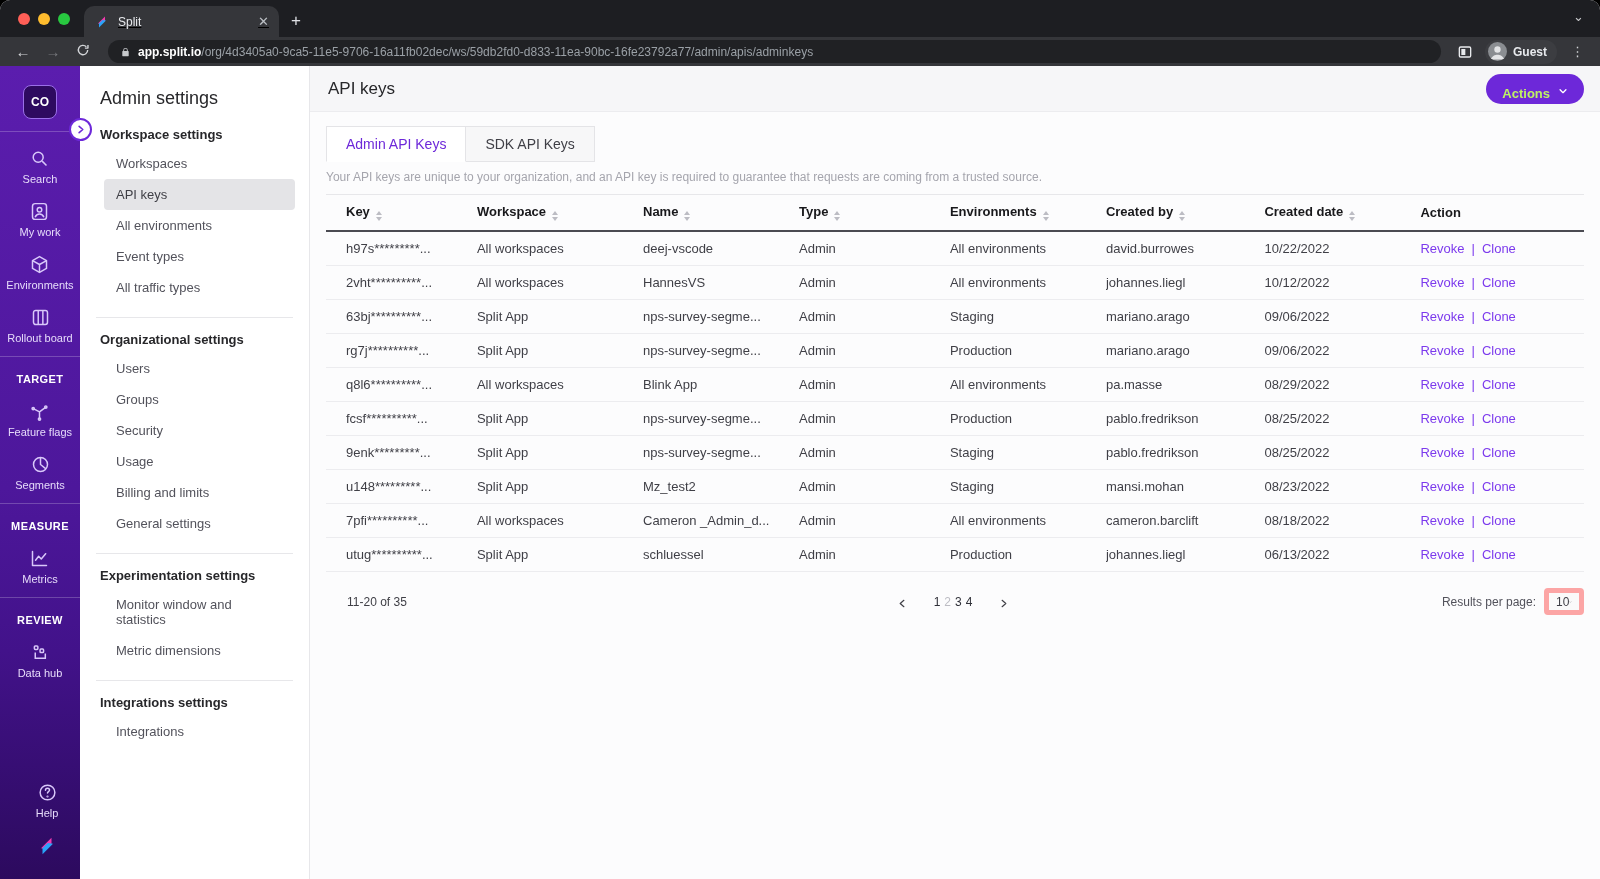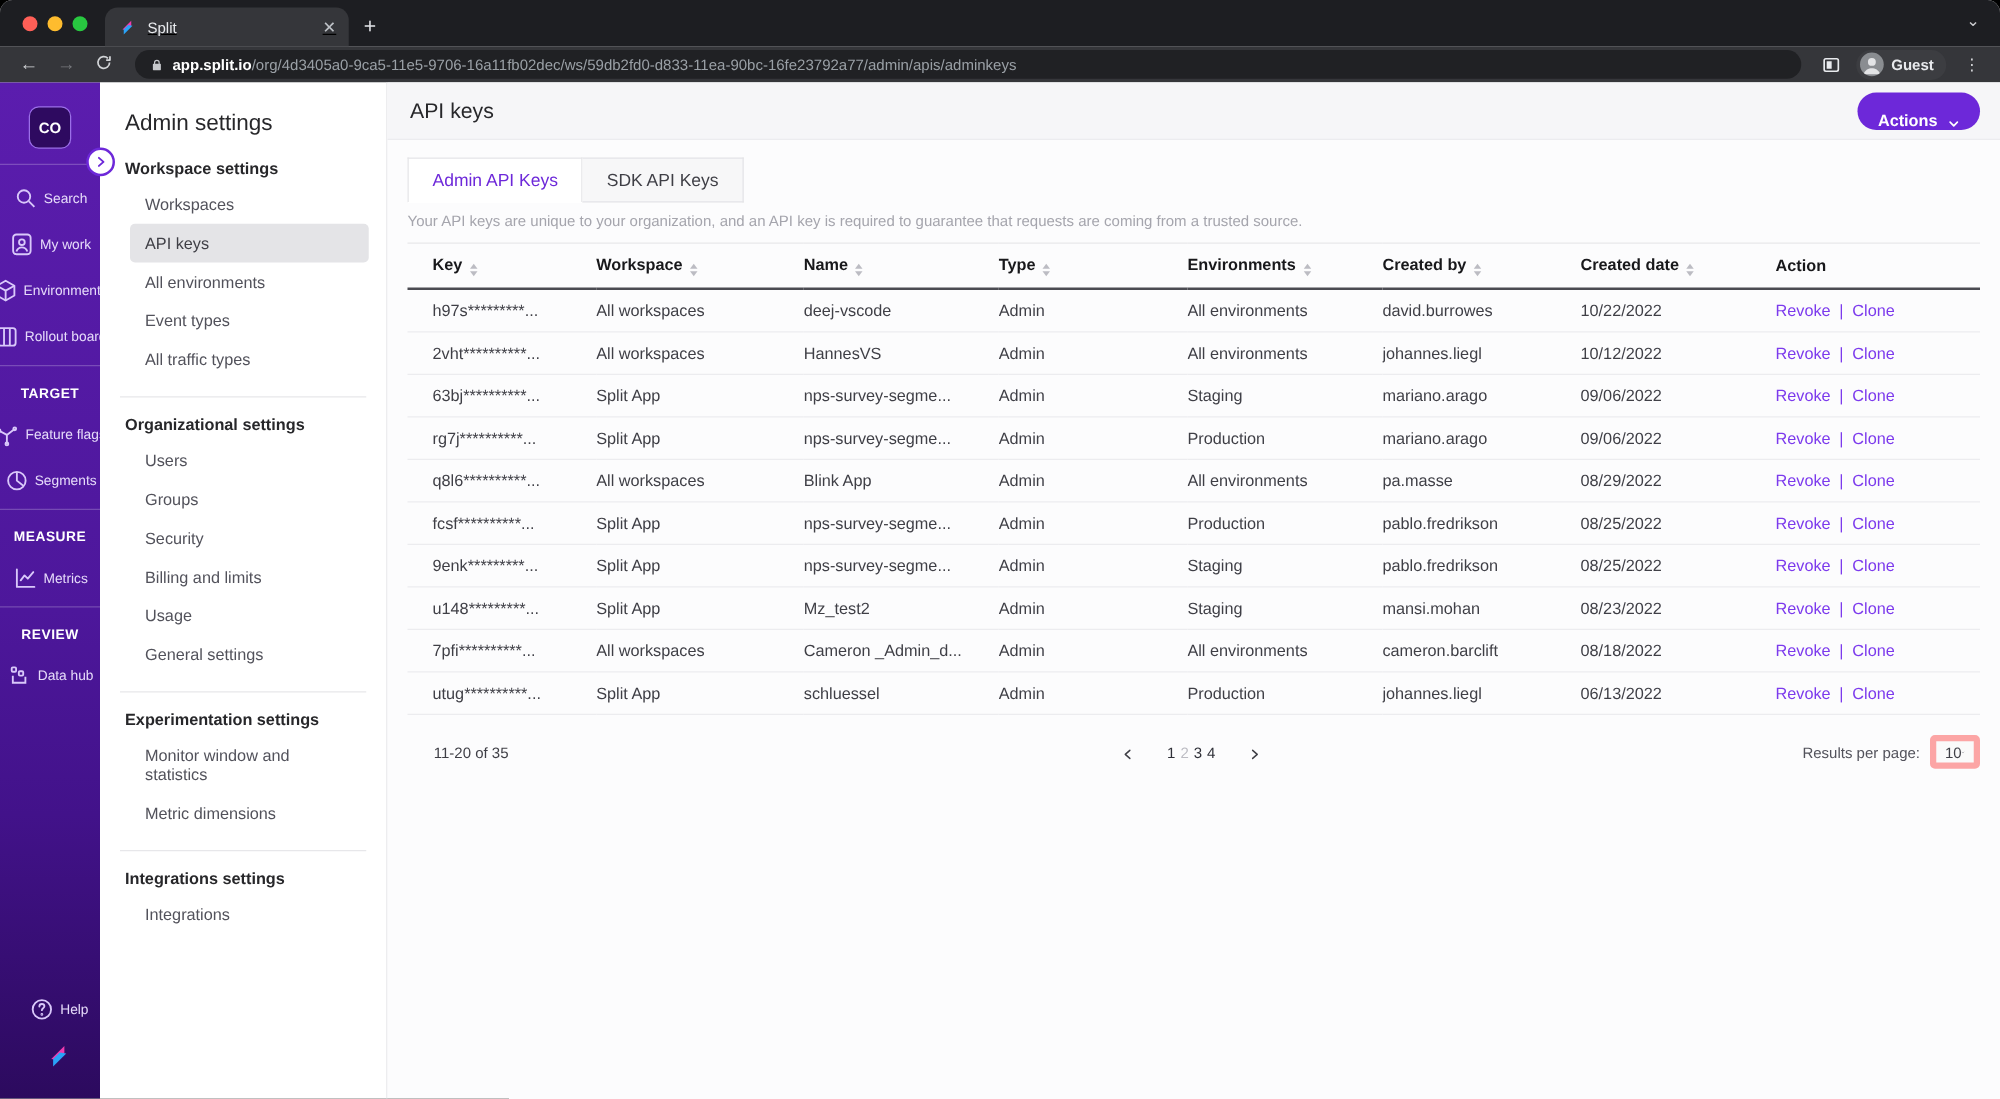--- a/index.html
+++ b/index.html
@@ -39,21 +39,21 @@
   
   .app { flex:1; display:flex; position:relative; min-height:0; }
 
   
   .rail { width:80px; flex:none; background:linear-gradient(180deg,#5b1dae 0%,#4d179b 52%,#42128a 72%,#2c0a5e 100%);
     display:flex; flex-direction:column; align-items:center; color:#e6dbfa; }
   .co-badge { margin-top:19px; width:34px; height:34px; border-radius:8px; background:#2e0a60;
     border:1px solid #9b6fe8; color:#fff; font-size:12px; font-weight:700;
     display:flex; align-items:center; justify-content:center; }
   .rail-div { width:80px; height:1px; background:rgba(255,255,255,0.22); margin-top:12px; }
-  .rail-item { display:flex; flex-direction:row; align-items:center; gap:4px; margin-top:16px; cursor:pointer; }
+  .rail-item { display:flex; flex-direction:column; align-items:center; gap:4px; margin-top:16px; cursor:pointer; }
   .rail-item svg { width:21px; height:21px; stroke:#d9c8fa; }
   .rail-item .lb { font-size:11px; color:#e6dbfa; white-space:nowrap; }
   .rail-sec { margin-top:16px; font-size:11px; font-weight:700; color:#ffffff; letter-spacing:.4px; }
   .rail-bottom { margin-top:auto; display:flex; flex-direction:column; align-items:center;margin-left:14px; }
   .rail-logo { margin:14px 0 16px; }
 
   
   .expander { position:absolute; left:69px; top:52px; width:23px; height:23px; border-radius:50%;
     background:#fff; border:2px solid #6d28d9; color:#6d28d9; display:flex; align-items:center;
     justify-content:center; z-index:5; cursor:pointer; }
@@ -65,22 +65,22 @@
   .nav-group-title { font-size:13px; font-weight:700; color:#27272a; margin:0 0 6px 6px; }
   .nav-item { font-size:13px; color:#52525b; padding:8px 12px; margin-left:10px; border-radius:4px; cursor:pointer; }
   .nav-item.active { background:#e4e4e7; color:#3f3f46; }
   .nav-div { height:1px; background:#e7e7ea; margin:14px 2px; }
 
   
   .content { flex:1; background:#fcfcfd; display:flex; flex-direction:column; min-width:0; }
   .content-header { height:46px; flex:none; background:#f6f6f8; border-bottom:1px solid #ececef;
     display:flex; align-items:center; justify-content:space-between; padding:0 16px 0 18px; }
   .page-title { font-size:17px; color:#27272a; }
-  .actions-btn { background:#6d28d9; color:#ffffff; border:none; border-radius:16px; height:30px;
-    padding:0 16px; font-size:13px; font-weight:700; display:flex; align-items:flex-end; gap:8px; cursor:pointer;
+  .actions-btn { background:#6d28d9; color:#bef264; border:none; border-radius:16px; height:30px;
+    padding:12px 16px; font-size:13px; font-weight:700; display:flex; align-items:flex-start; gap:8px; cursor:pointer;
     font-family:"Liberation Sans", sans-serif; }
   .actions-btn svg { width:10px; height:10px; }
 
   .tabs { display:flex; margin:14px 0 0 16px; }
   .tabbtn { font-size:14px; padding:9px 19px; border:1px solid #e4e4e7; background:#f7f7f8;
     color:#3f3f46; cursor:pointer; font-family:"Liberation Sans", sans-serif; }
   .tabbtn.active { background:#ffffff; color:#6d28d9; border-bottom-color:#ffffff; }
   .tabbtn + .tabbtn { border-left:none; }
   .desc { font-size:12px; color:#a5a5ad; margin:8px 16px 0; }
 
@@ -284,22 +284,22 @@
             <div class="nav-item">All environments</div>
             <div class="nav-item">Event types</div>
             <div class="nav-item">All traffic types</div>
           </div>
           <div class="nav-div"></div>
           <div class="nav-group">
             <div class="nav-group-title">Organizational settings</div>
             <div class="nav-item">Users</div>
             <div class="nav-item">Groups</div>
             <div class="nav-item">Security</div>
+            <div class="nav-item">Usage</div>
             <div class="nav-item">Billing and limits</div>
-            <div class="nav-item">Usage</div>
             <div class="nav-item">General settings</div>
           </div>
           <div class="nav-div"></div>
           <div class="nav-group">
             <div class="nav-group-title">Experimentation settings</div>
             <div class="nav-item">Monitor window and statistics</div>
             <div class="nav-item">Metric dimensions</div>
           </div>
           <div class="nav-div"></div>
           <div class="nav-group">

